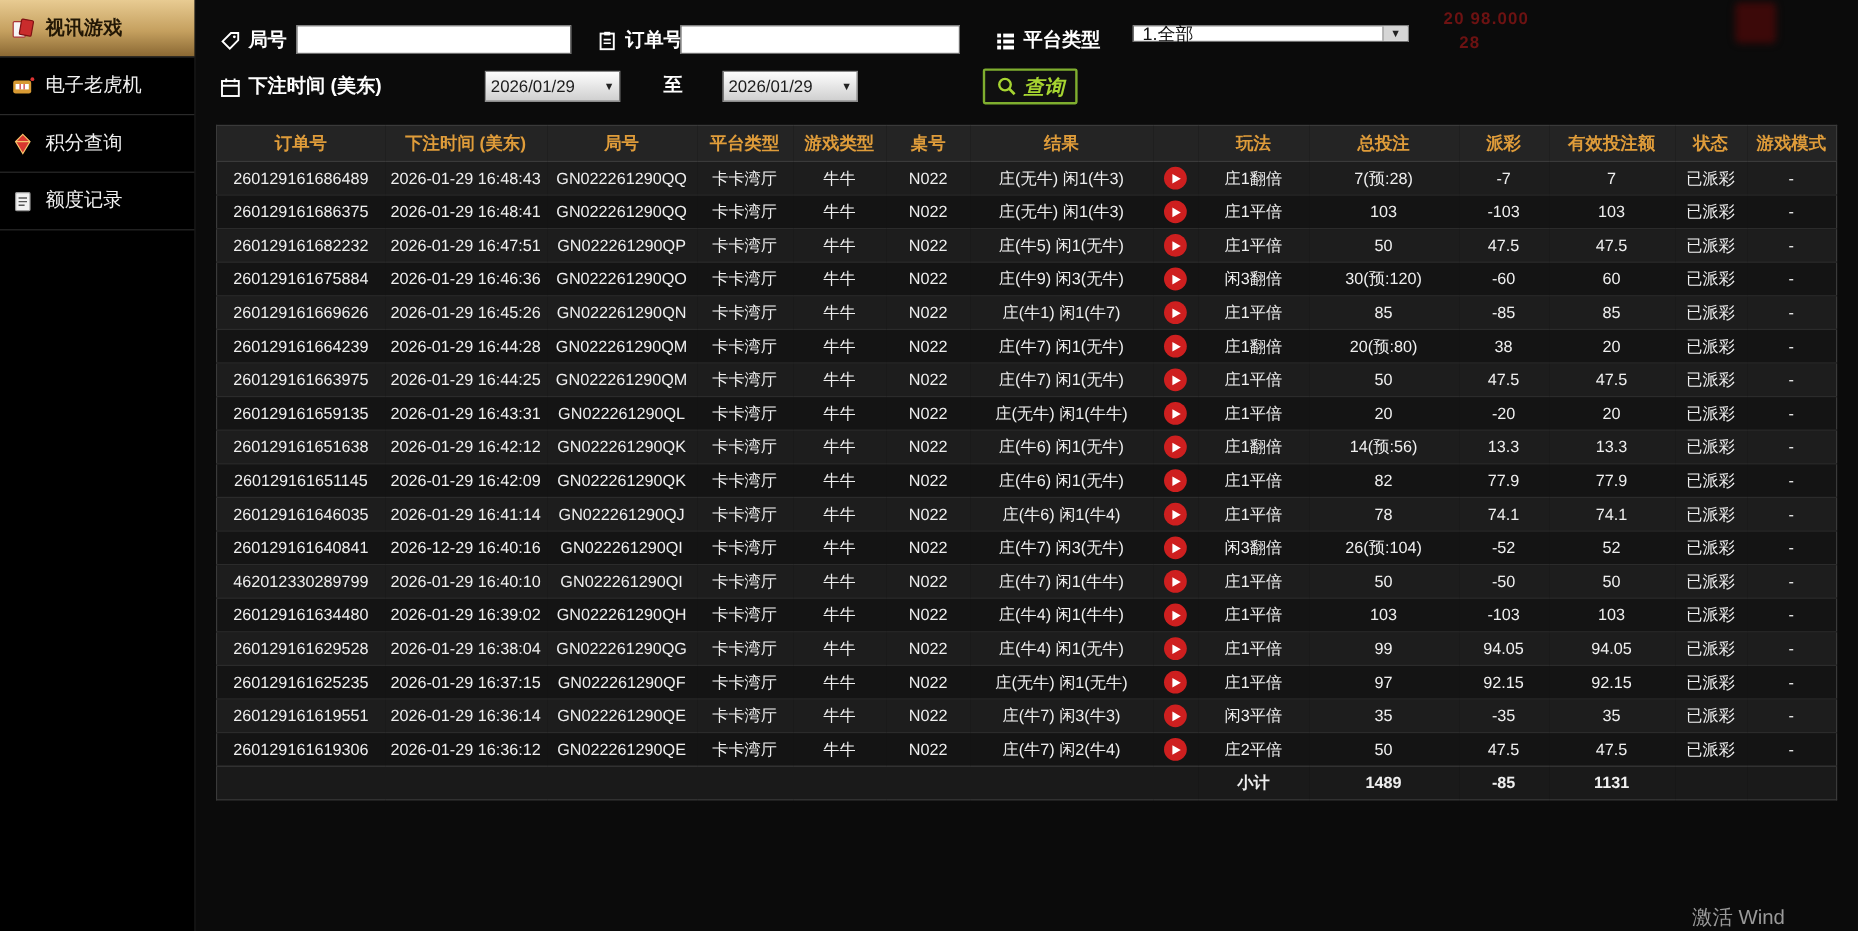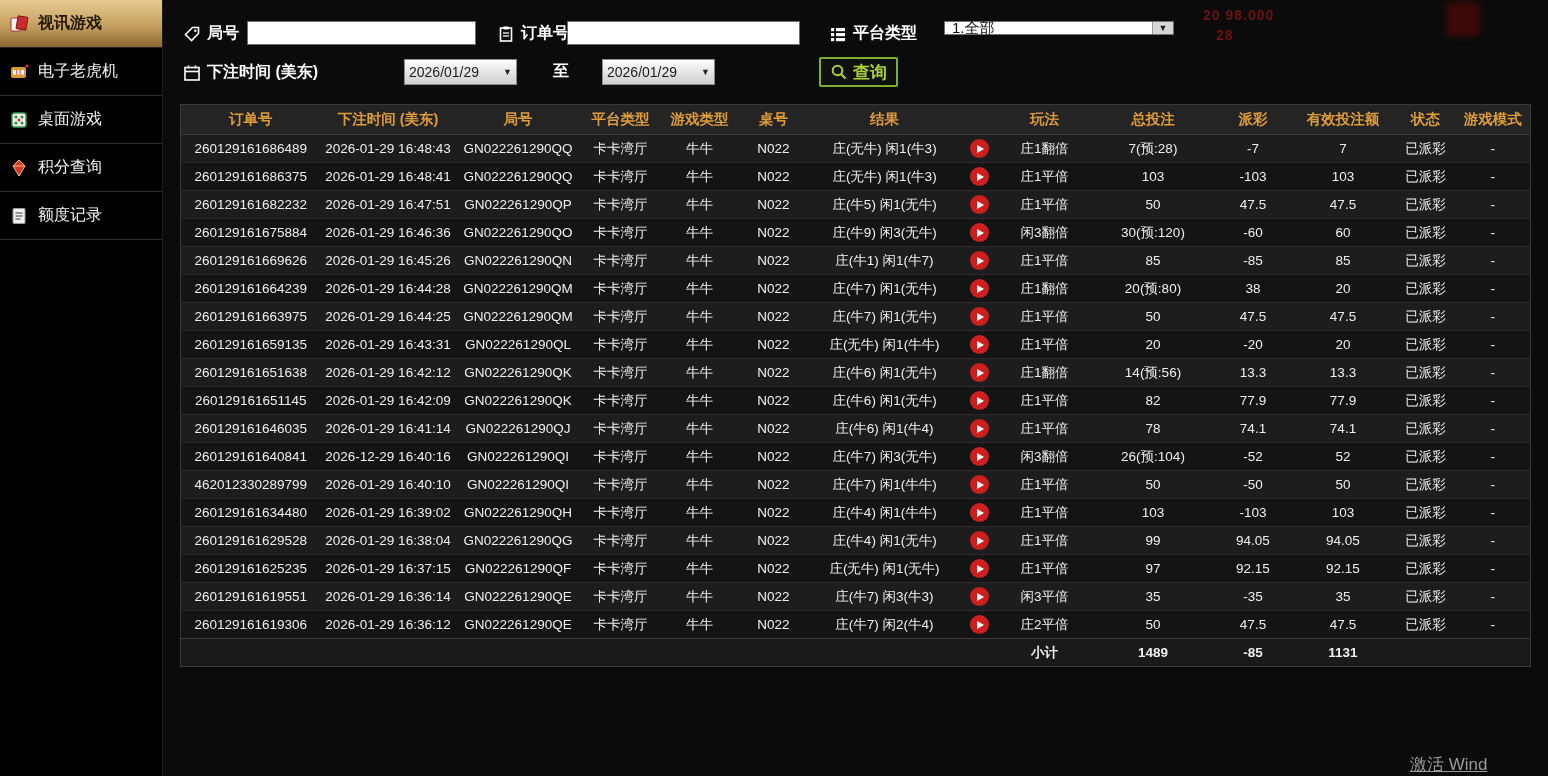--- a/index.html
+++ b/index.html
@@ -19,21 +19,21 @@
   .ficon{width:18px;height:18px;display:inline-flex;align-items:center;justify-content:center;}
   .txt-input{position:absolute;height:24px;background:#fff;border:1px solid #6e6e6e;font-size:14px;padding:0 5px;box-sizing:border-box;}
   .select-box{position:absolute;height:14px;background:#fff;border:1px solid #6e6e6e;display:flex;align-items:center;box-sizing:border-box;cursor:pointer;margin-left:28px;}
   .select-value{flex:1;font-size:15px;color:#111;padding-left:7px;text-align:left;}
   .select-arrow{width:20px;height:100%;background:#d6d6d6;border-left:1px solid #9a9a9a;display:flex;align-items:center;justify-content:center;font-size:9px;color:#222;}
   .date-btn{position:absolute;height:26px;background:linear-gradient(180deg,#fdfdfd,#cfcfcf);border:1px solid #8b8b8b;
             display:flex;align-items:center;justify-content:space-between;padding:0 4px;font-size:14px;color:#1c1c1c;box-sizing:border-box;cursor:pointer;}
   .date-arrow{font-size:9px;margin-left:6px;color:#222;}
   .to-label{position:absolute;color:#fff;font-size:16px;font-weight:bold;}
   .search-btn{position:absolute;height:30px;background:#101010;border:2px solid #7fae2f;display:flex;align-items:center;gap:5px;
-              padding:0 9px;color:#a6d431;font-size:17px;font-weight:bold;box-sizing:border-box;cursor:pointer;border-radius:2px;}
+              padding:0 9px;color:#a6d431;font-size:17px;font-weight:bold;box-sizing:border-box;cursor:pointer;border-radius:2px;font-style:italic;}
 
   
   .data-table{position:absolute;left:180px;top:104px;width:1350px;border-collapse:collapse;table-layout:fixed;
               background:#141414;border:1px solid #3a3a3a;}
   .data-table th{background:#242424;color:#df9c3a;font-size:14.5px;font-weight:bold;height:29px;padding:0;
                  text-align:center;border-bottom:1px solid #3a3a3a;white-space:nowrap;overflow:hidden;}
   .data-table td{height:28px;padding:0 2px;text-align:center;color:#efefef;font-size:13.5px;border-top:1px solid #2b2b2b;
                  white-space:nowrap;overflow:hidden;box-sizing:border-box;}
   .data-table tbody tr:nth-child(odd){background:#1d1d1d;}
   .data-table tbody tr:nth-child(even){background:#141414;}
@@ -42,21 +42,21 @@
   .status-paid{color:#2fd32f;}
   .play-btn{display:inline-block;width:19px;height:19px;border-radius:50%;background:#ce1f1f;vertical-align:middle;cursor:pointer;}
   .tri{display:block;width:0;height:0;border-left:7px solid #fff;border-top:4px solid transparent;border-bottom:4px solid transparent;margin:5.5px 0 0 7px;}
   .footer-row td{background:#1a1a1a;border-top:1px solid #3a3a3a;}
   .f-label,.f-num{color:#ffd83a;font-weight:bold;font-size:14.5px;}
   .f-pay-neg{color:#52e242;font-weight:bold;font-size:14.5px;}
 
   
   .ghost{position:absolute;color:#6d1212;font-size:14px;font-weight:bold;letter-spacing:1px;}
   .ghost-blob{position:absolute;background:#3c0909;filter:blur(3px);border-radius:4px;}
-  .watermark{position:absolute;color:#9a9a9a;font-size:17px;white-space:nowrap;text-decoration:underline;}
+  .watermark{position:absolute;color:#9a9a9a;font-size:17px;white-space:nowrap;}
 </style>
 </head>
 <body>
 
 <div class="screen">
 
   <nav class="sidebar" id="sidebar">
       <div class="side-item active">
         <span class="side-icon">
           <svg width="20" height="20" viewBox="0 0 20 20">
@@ -70,33 +70,20 @@
         <span class="side-icon">
           <svg width="20" height="20" viewBox="0 0 20 20">
             <rect x="2" y="5" width="15" height="11" rx="2" fill="#d89a33"></rect>
             <rect x="4" y="8" width="11" height="4.5" fill="#fff"></rect>
             <rect x="7.3" y="8" width="1" height="4.5" fill="#c33"></rect>
             <rect x="10.6" y="8" width="1" height="4.5" fill="#c33"></rect>
             <circle cx="18" cy="4" r="1.6" fill="#d33"></circle>
           </svg>
         </span>
         <span>电子老虎机</span>
-      </div>
-      <div class="side-item">
-        <span class="side-icon">
-          <svg width="20" height="20" viewBox="0 0 20 20">
-            <rect x="3" y="3" width="14" height="14" rx="2.5" fill="#efefef" stroke="#3b9c52" stroke-width="1.5"></rect>
-            <circle cx="7" cy="7" r="1.5" fill="#2c8a44"></circle>
-            <circle cx="13" cy="7" r="1.5" fill="#2c8a44"></circle>
-            <circle cx="7" cy="13" r="1.5" fill="#2c8a44"></circle>
-            <circle cx="13" cy="13" r="1.5" fill="#2c8a44"></circle>
-            <circle cx="10" cy="10" r="1.5" fill="#c33"></circle>
-          </svg>
-        </span>
-        <span>桌面游戏</span>
       </div>
       <div class="side-item">
         <span class="side-icon">
           <svg width="20" height="20" viewBox="0 0 20 20">
             <polygon points="10,2 16,8 10,18 4,8" fill="#d8372f" stroke="#f7c26a" stroke-width="1"></polygon>
             <line x1="4" y1="8" x2="16" y2="8" stroke="#f7c26a" stroke-width="1"></line>
           </svg>
         </span>
         <span>积分查询</span>
       </div>

